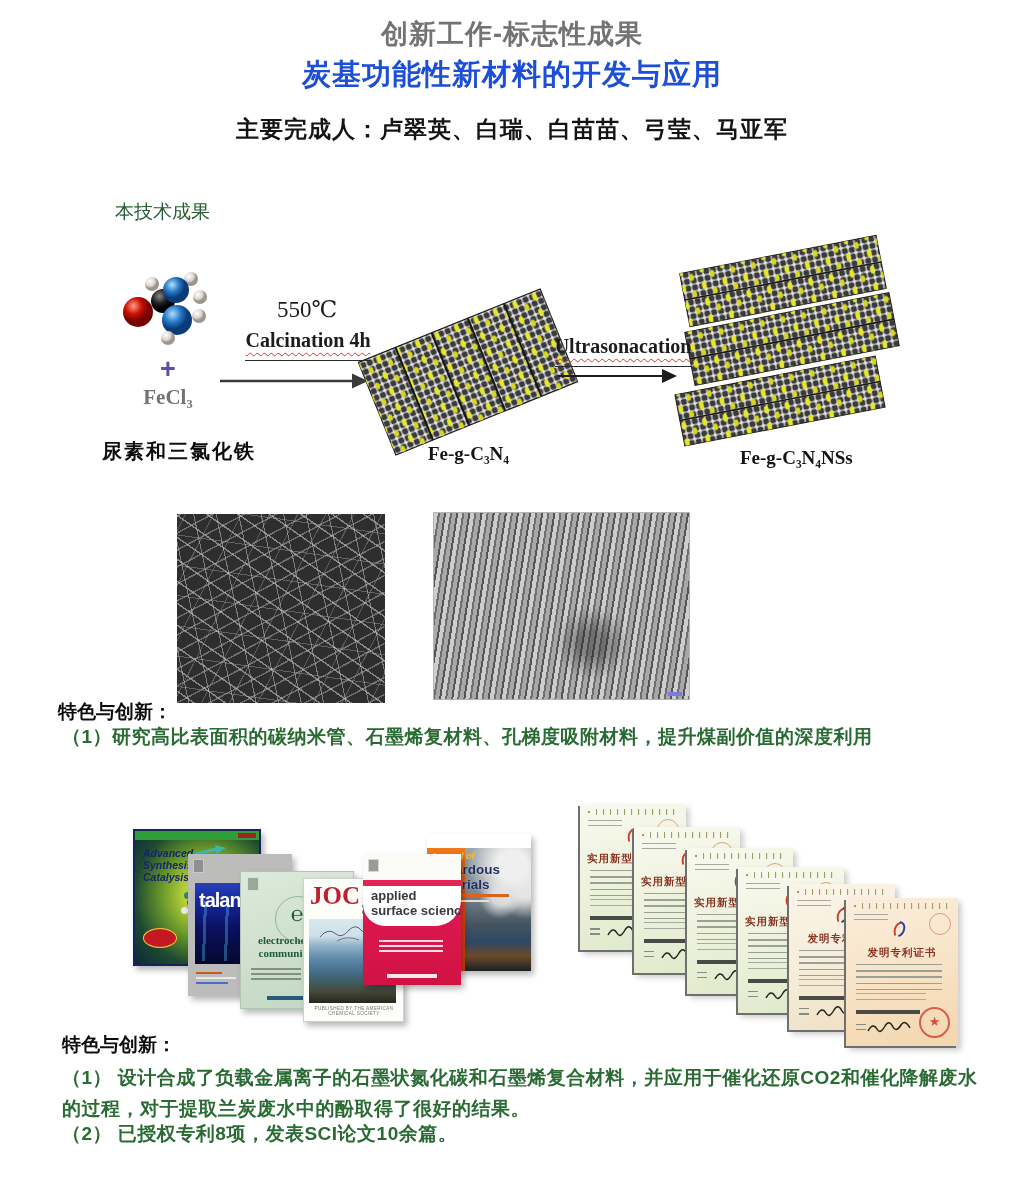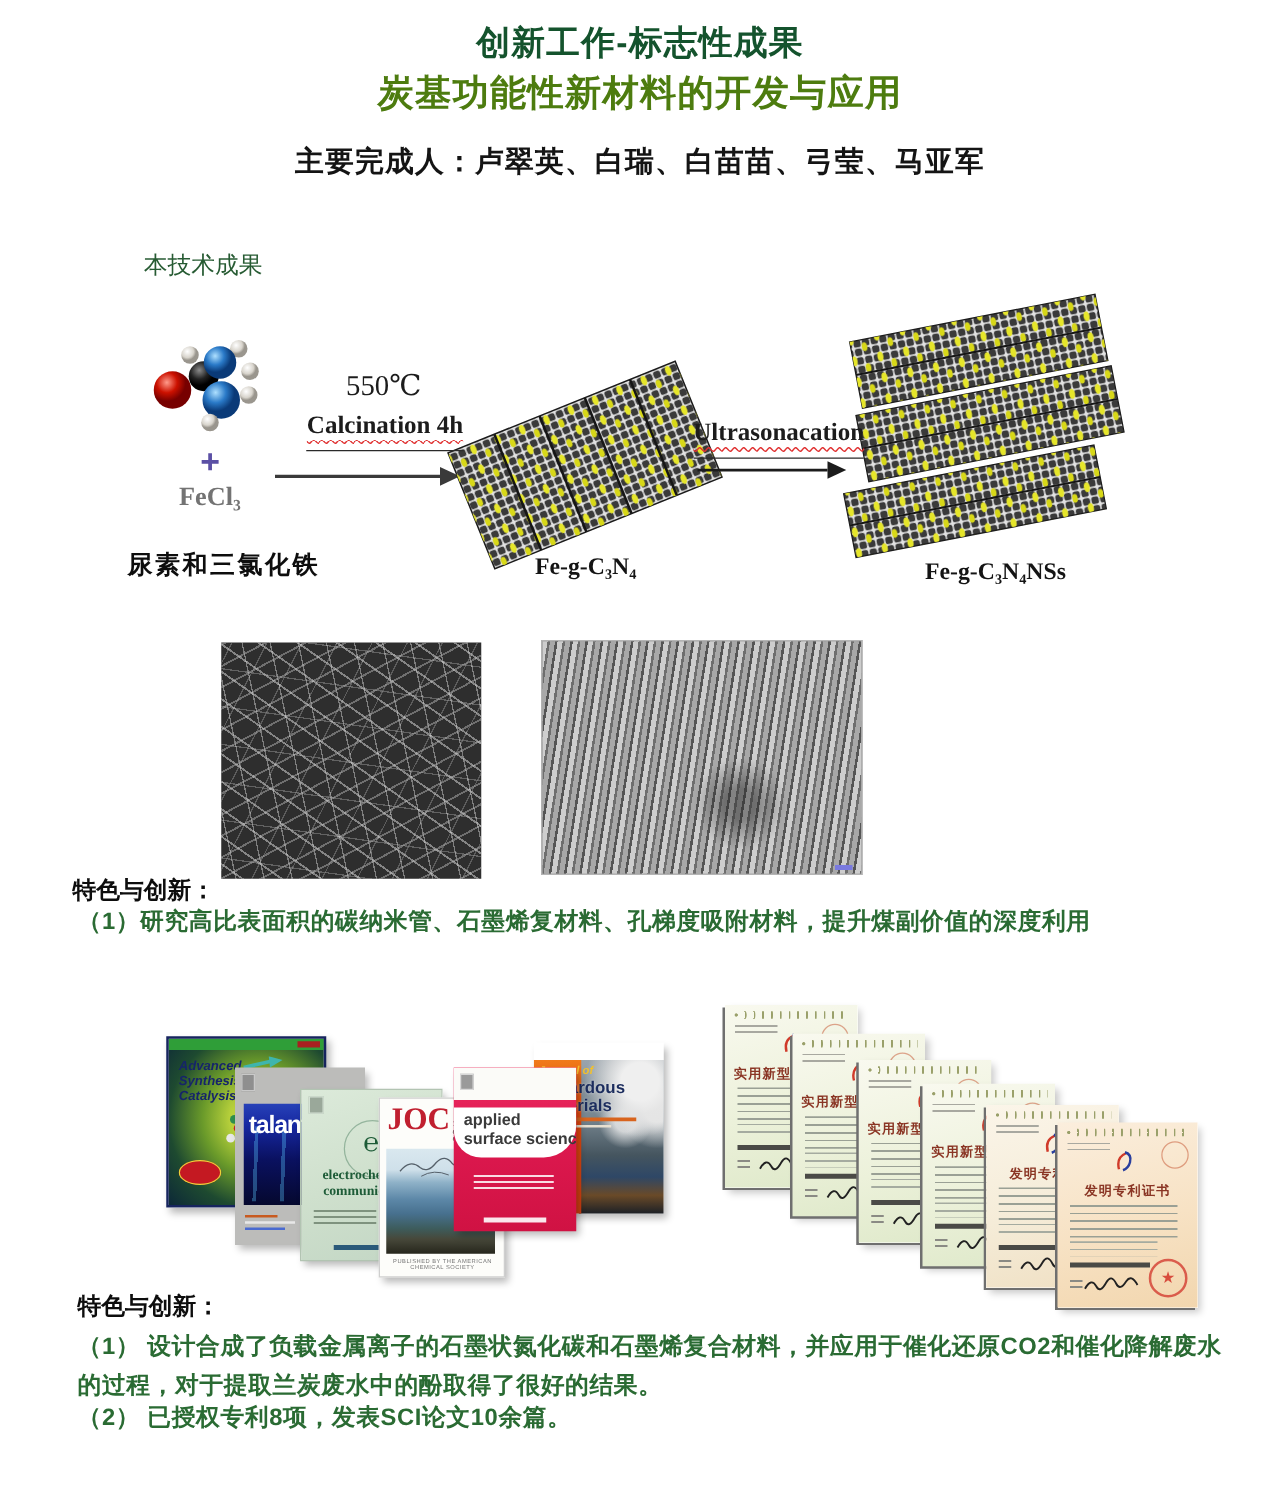--- a/index.html
+++ b/index.html
@@ -2,22 +2,22 @@
 <html><head>
 <meta charset="utf-8">
 <style>
   html,body{margin:0;padding:0;background:#fff;}
   #page{position:relative;width:1024px;height:1194px;background:#fff;overflow:hidden;
         font-family:"Liberation Sans",sans-serif;color:#111;}
   .abs{position:absolute;}
   .center{text-align:center;}
 
   
-  .title-red{left:0;top:16px;width:1024px;font-size:27px;font-weight:700;color:#14532d;letter-spacing:1px;}
-  .title-black{left:0;top:55px;width:1024px;font-size:29px;font-weight:700;color:#4d7c0f;letter-spacing:1px;}
+  .title-red{left:0;top:16px;width:1024px;font-size:27px;font-weight:700;color:#737373;letter-spacing:1px;}
+  .title-black{left:0;top:55px;width:1024px;font-size:29px;font-weight:700;color:#1d4ed8;letter-spacing:1px;}
   .authors{left:0;top:114px;width:1024px;font-size:23px;font-weight:600;color:#141414;letter-spacing:1px;}
   .tech-label{left:115px;top:176px;font-size:19px;font-weight:500;color:#275b33;margin-top:23px;}
 
   
   .serif{font-family:"Liberation Serif","DejaVu Serif",serif;}
   .temp{left:252px;top:296px;width:110px;font-size:23px;color:#1c1c1c;}
   .step1{left:228px;top:329px;width:160px;font-size:20px;font-weight:600;color:#1c1c1c;}
   .step2{left:552px;top:335px;width:142px;font-size:20px;font-weight:600;color:#1c1c1c;}
   .wavy{text-decoration:underline;text-decoration-style:wavy;text-decoration-color:#e03030;
         text-decoration-thickness:1.2px;text-underline-offset:5px;}

